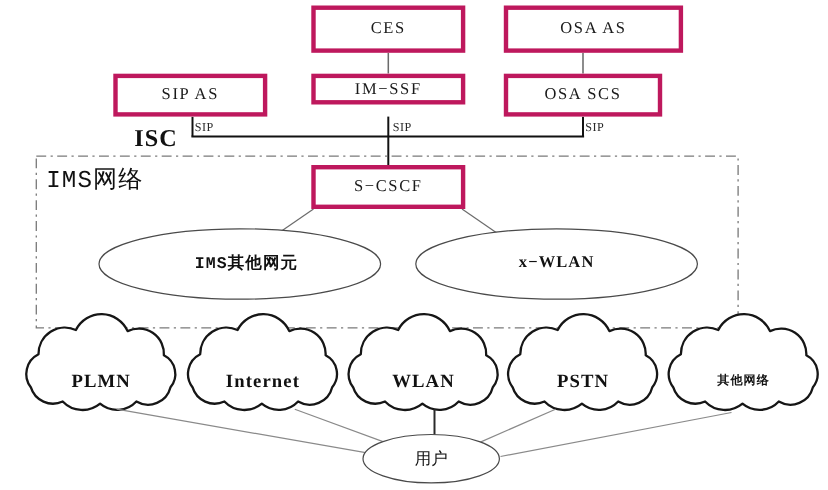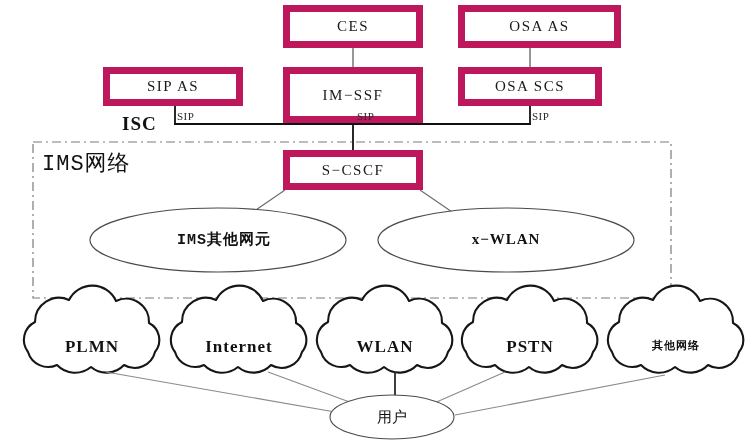--- a/index.html
+++ b/index.html
@@ -18,21 +18,21 @@
   .svg-layer {
     position: absolute;
     left: 0;
     top: 0;
     width: 753px;
     height: 445px;
   }
   .node-box {
     position: absolute;
     box-sizing: border-box;
-    border: 7px solid #be185d;
+    border: 4px solid #be185d;
     background: #ffffff;
     display: flex;
     align-items: center;
     justify-content: center;
     color: #1a1a1a;
     letter-spacing: 1.5px;
     font-size: 15px;
     font-family: "Liberation Serif", "DejaVu Serif", serif;
   }
   .txt {
@@ -40,21 +40,21 @@
     color: #111111;
     white-space: nowrap;
   }
   .sip-lbl {
     font-size: 11px;
     font-family: "Liberation Serif", "DejaVu Serif", serif;
     color: #2a2a2a;
     letter-spacing: .5px;
   }
   .isc-lbl {
-    font-size: 19px;
+    font-size: 22px;
     font-weight: bold;
     letter-spacing: 1px;
     font-family: "Liberation Serif", "DejaVu Serif", serif;
   }
   .ims-lbl {
     font-size: 22px;
     letter-spacing: 1px;
     font-family: "Liberation Serif", "DejaVu Serif", serif;
   }
   .ell-lbl {
@@ -139,21 +139,21 @@
   <div class="node-box" style="left:283px; top:5px; width:140px; height:43px;">
     <span>CES</span>
   </div>
   <div class="node-box" style="left:458px; top:5px; width:163px; height:43px;">
     <span>OSA AS</span>
   </div>
 
   <div class="node-box" style="left:103px; top:67px; width:140px; height:39px;">
     <span>SIP AS</span>
   </div>
-  <div class="node-box" style="left:283px; top:67px; width:140px; height:56px;">
+  <div class="node-box" style="left:283px; top:67px; width:140px; height:28px;">
     <span>IM−SSF</span>
   </div>
   <div class="node-box" style="left:458px; top:67px; width:144px; height:39px;">
     <span>OSA SCS</span>
   </div>
 
   <div class="node-box" style="left:283px; top:150px; width:140px; height:40px;">
     <span>S−CSCF</span>
   </div>
 

